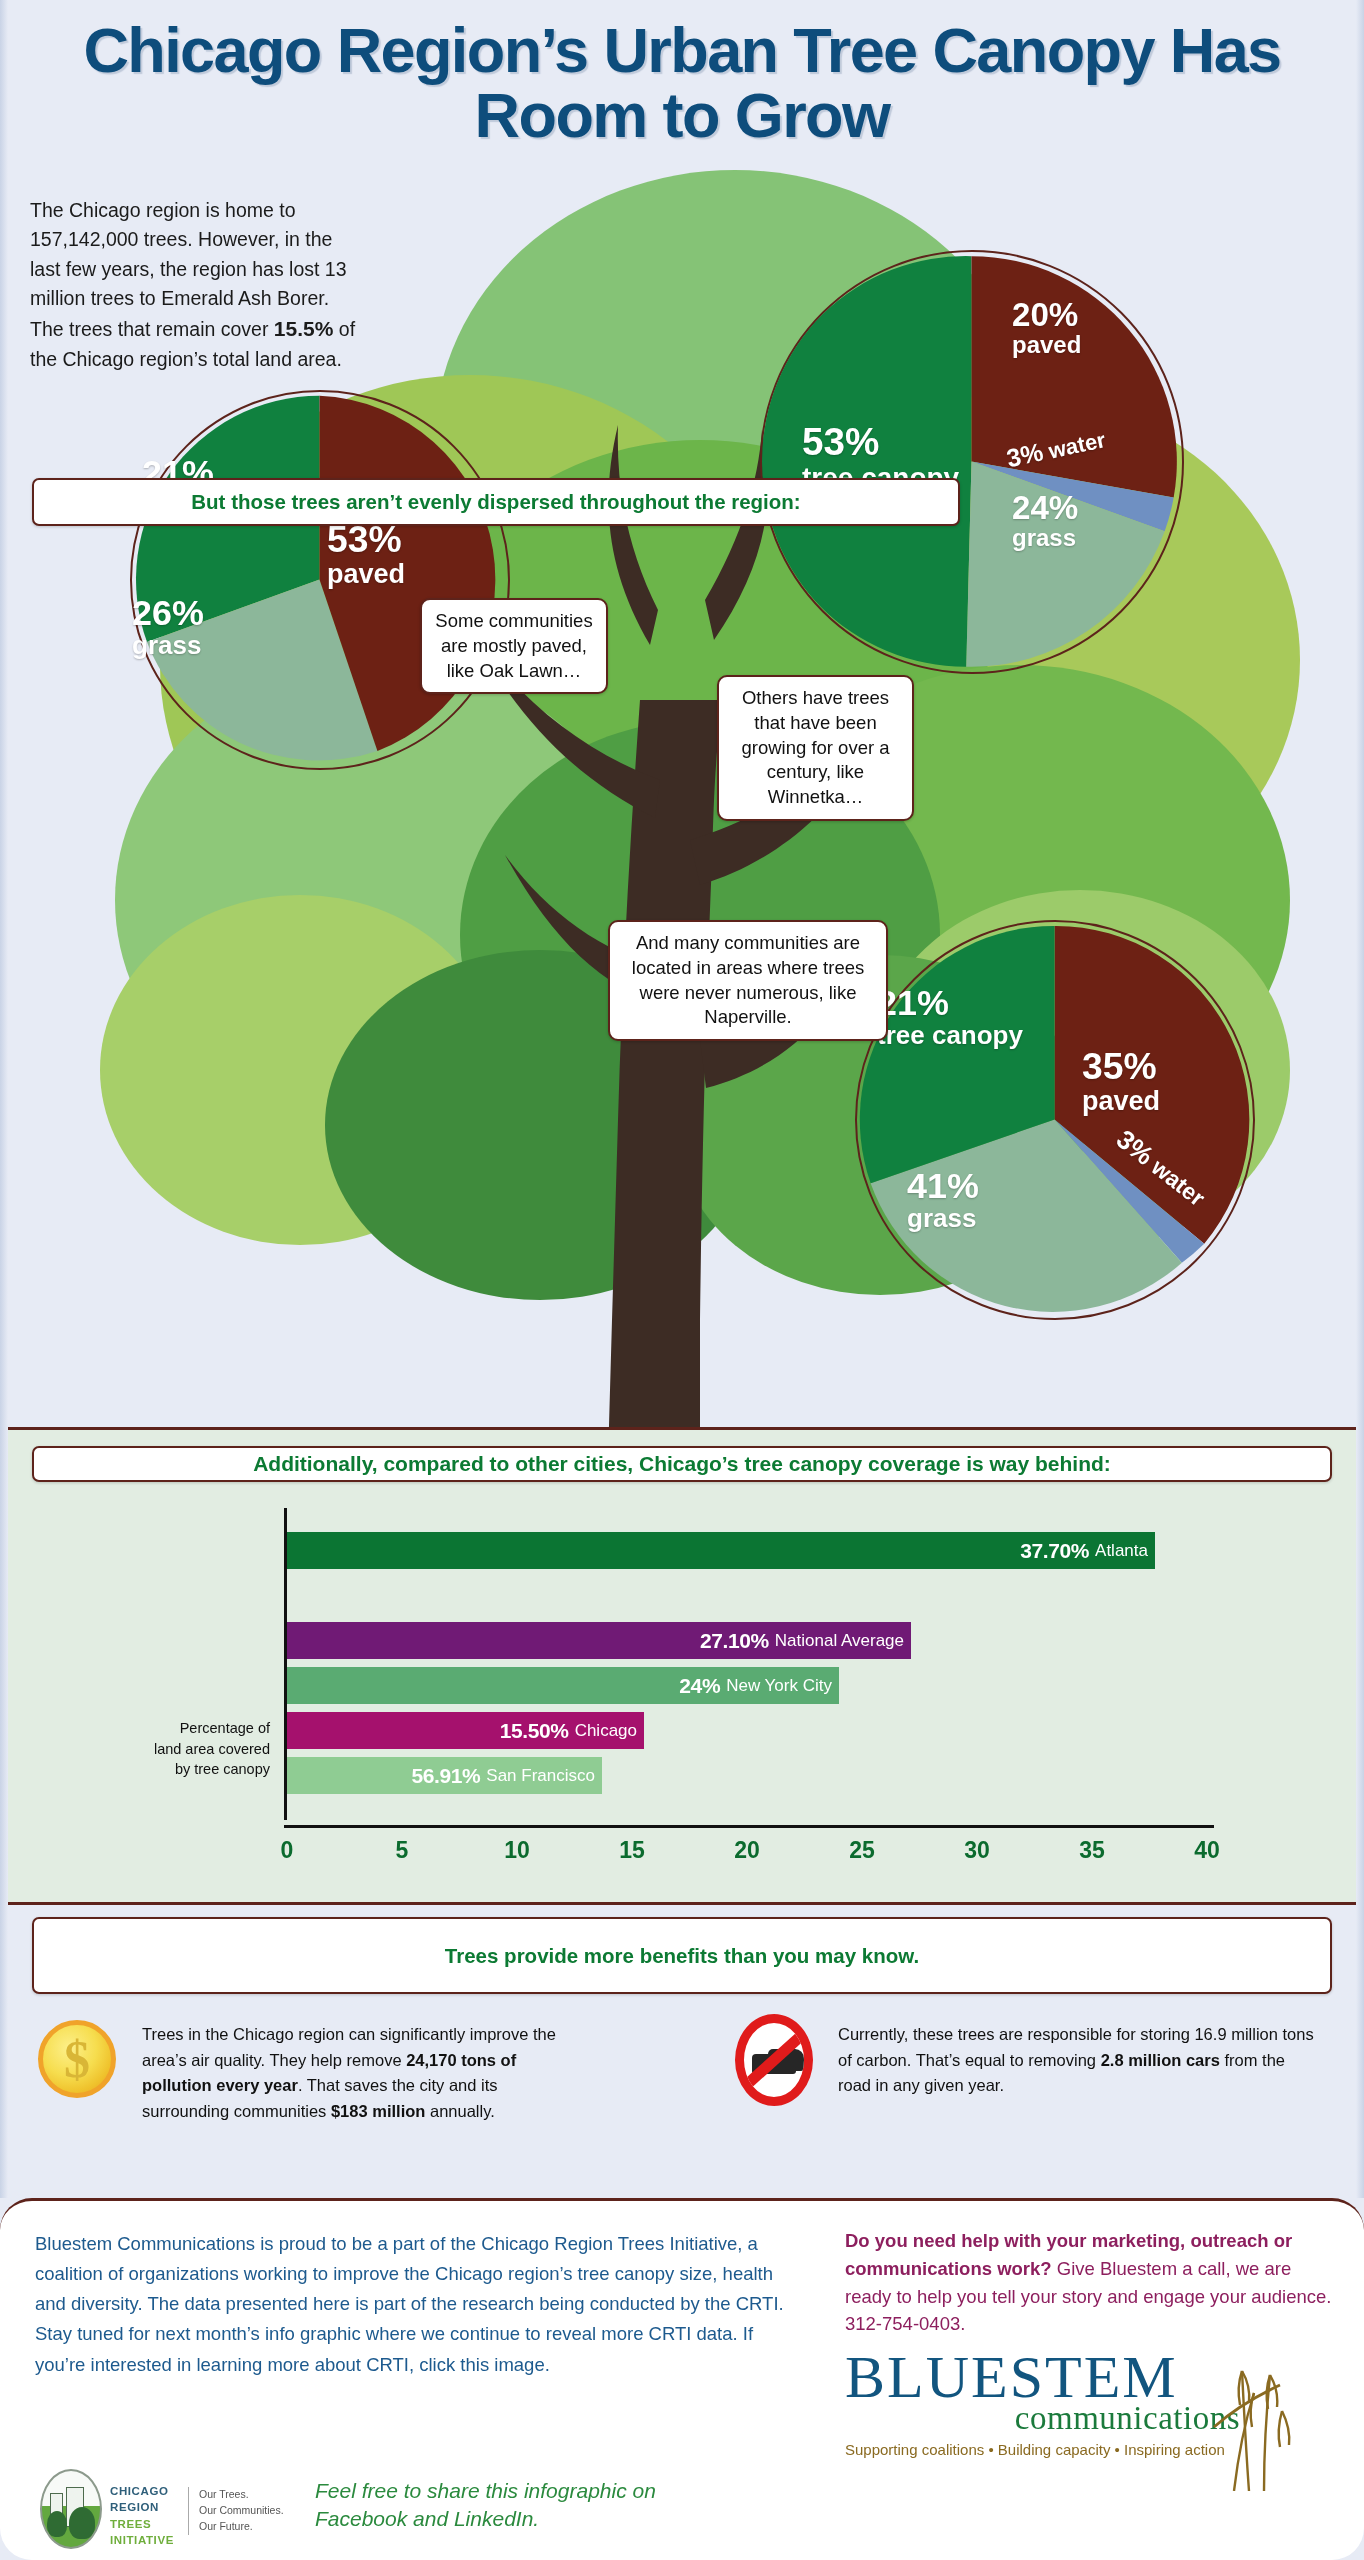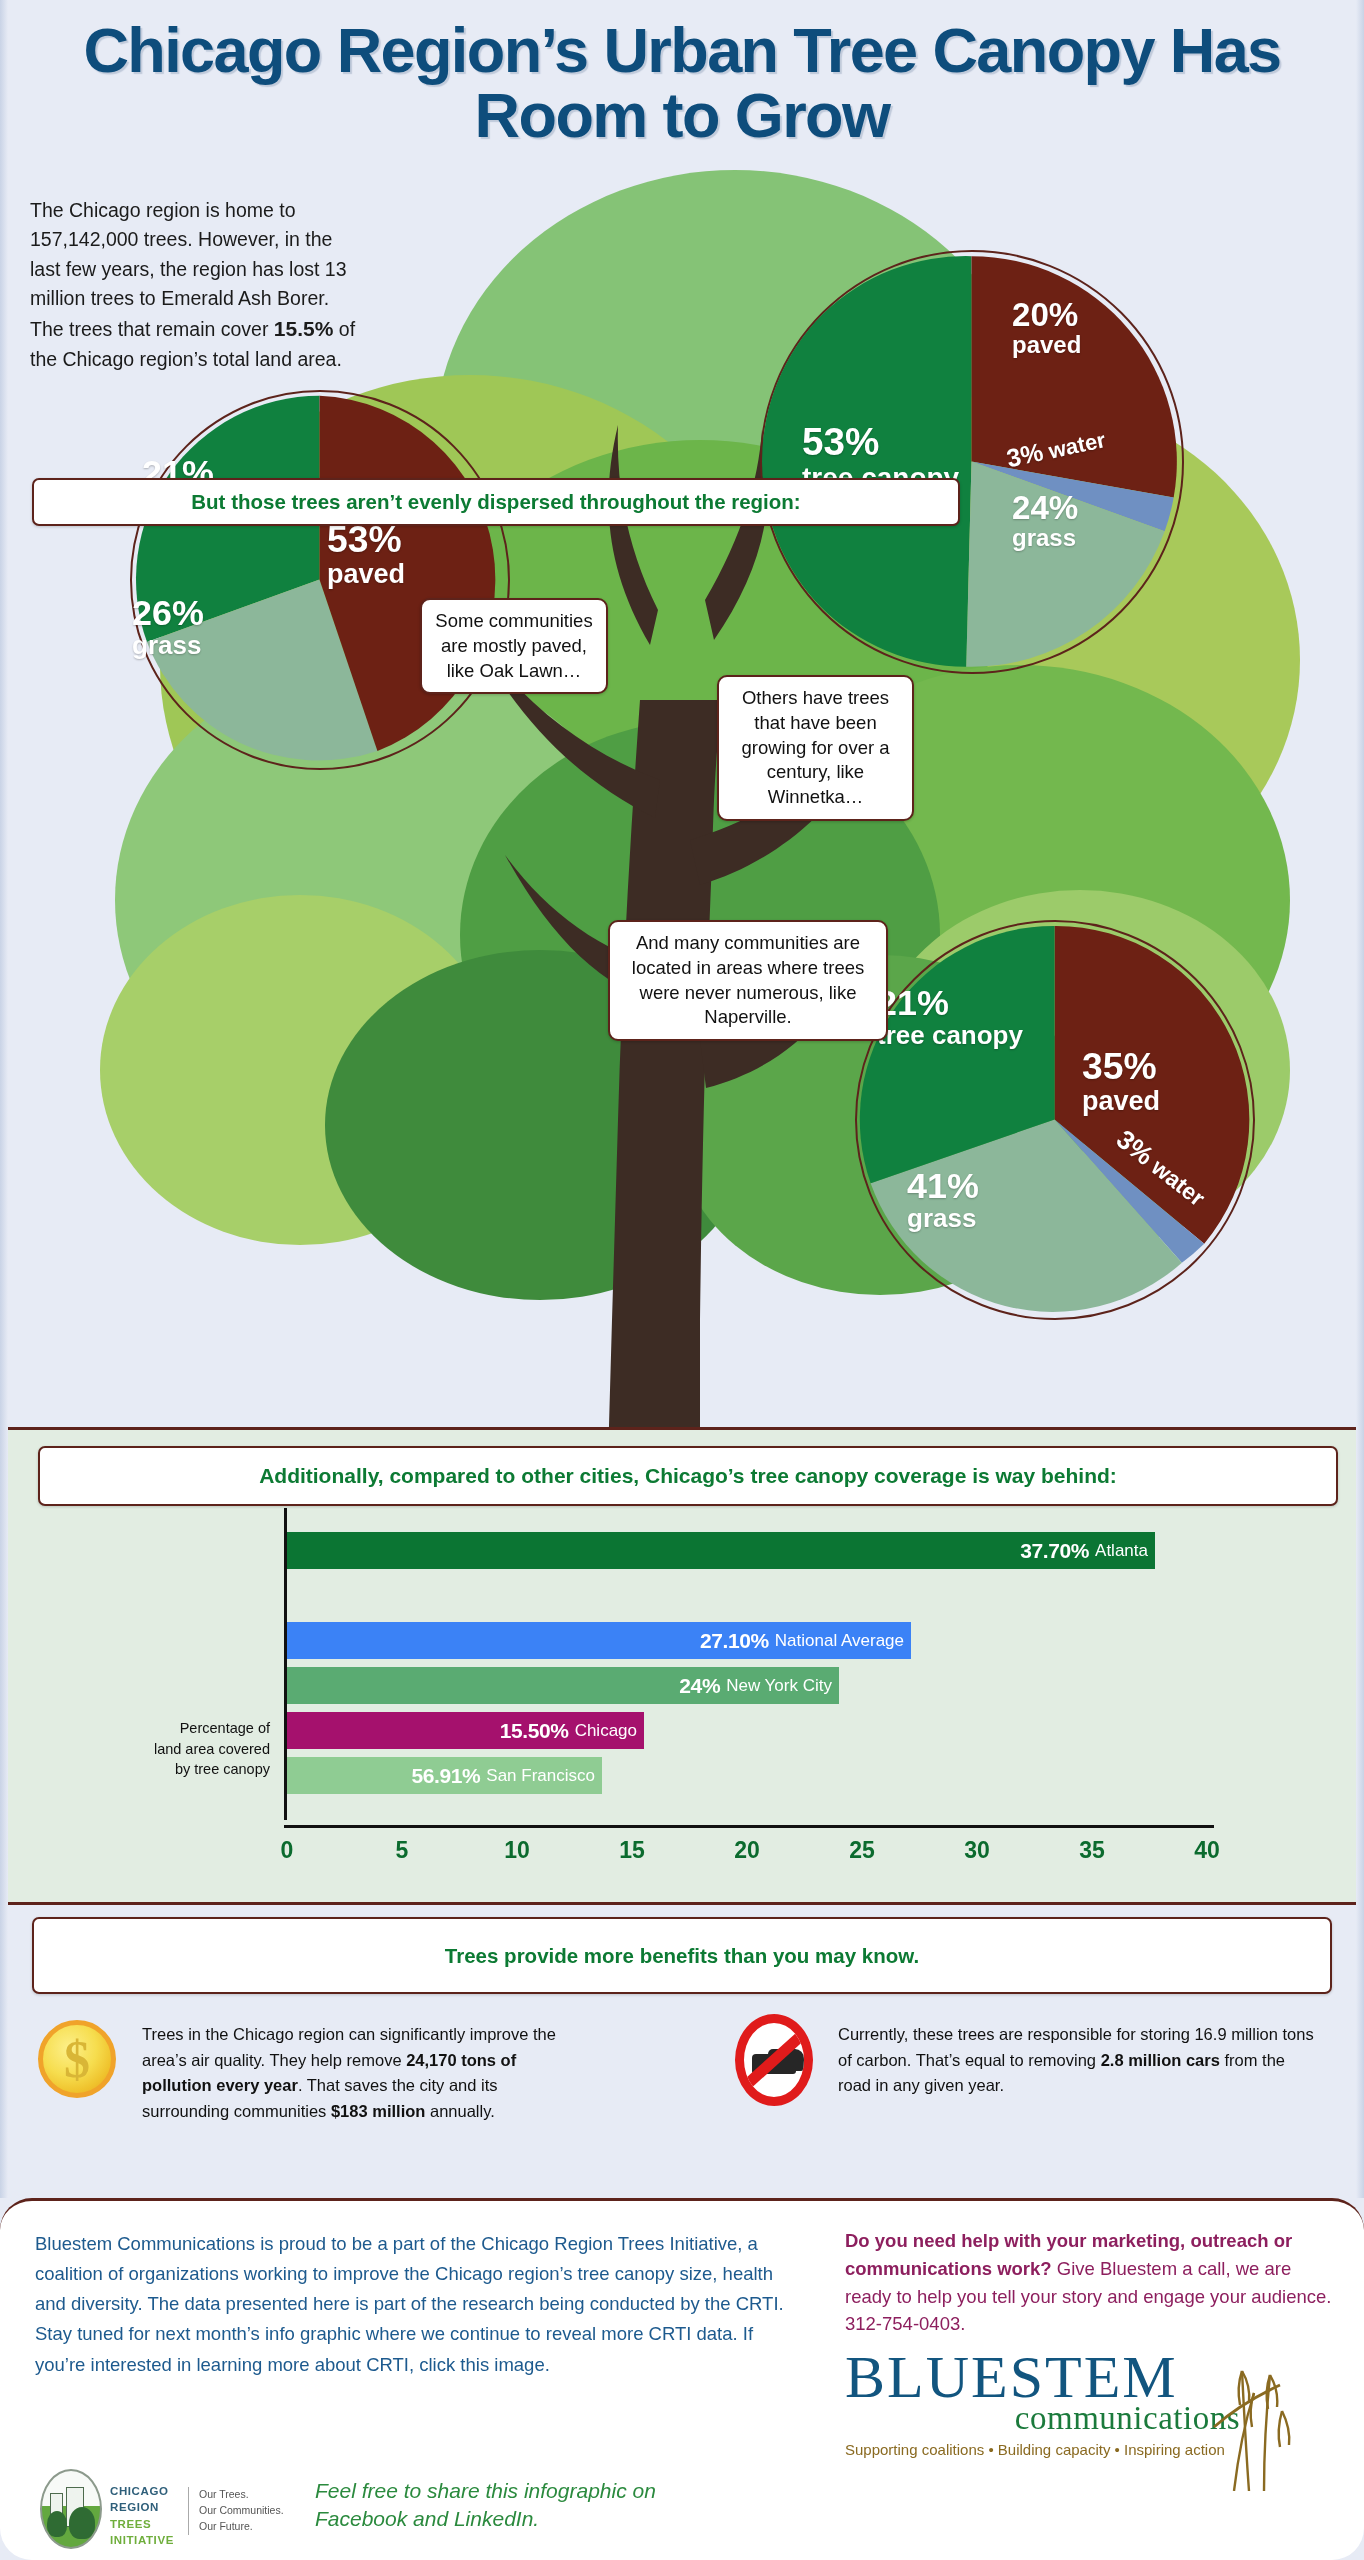--- a/index.html
+++ b/index.html
@@ -64,23 +64,22 @@
     display: flex;
     align-items: center;
     justify-content: center;
     box-shadow: 0 1px 3px rgba(0,0,0,.18);
   }
   #banner-dispersed {
     top: 478px; left: 32px; width: 928px; height: 48px;
     font-size: 20.5px;
   }
   #banner-cities {
-    top: 1446px; left: 32px; width: 1300px; height: 60px;
+    top: 1446px; left: 32px; width: 1300px; height: 36px;
     font-size: 21px;
-    margin-left: 6px;
   }
   #banner-benefits {
     top: 1917px; left: 32px; width: 1300px; height: 77px;
     font-size: 20.5px; line-height: 1.45;
     flex-direction: column;
   }
 
   
   .callout {
     position: absolute;
@@ -393,21 +392,21 @@
   <div class="chartsection">
     <div class="axislabel">Percentage of land area covered by tree canopy</div>
     <div class="plot">
       <div class="yaxis"></div>
       <div class="xaxis"></div>
 
       <div class="bar" style="top:24px;  left:3px; width:868px; background:#0b7533;">
         <span class="v">37.70%</span>
         <span class="c">Atlanta</span>
       </div>
-      <div class="bar" style="top:114px; left:3px; width:624px; background:#3b82f6;">
+      <div class="bar" style="top:114px; left:3px; width:624px; background:#701a75;">
         <span class="v">27.10%</span>
         <span class="c">National Average</span>
       </div>
       <div class="bar" style="top:159px; left:3px; width:552px; background:#5aab72;">
         <span class="v">24%</span>
         <span class="c">New York City</span>
       </div>
       <div class="bar" style="top:204px; left:3px; width:357px; background:#a5116d;">
         <span class="v">15.50%</span>
         <span class="c">Chicago</span>

